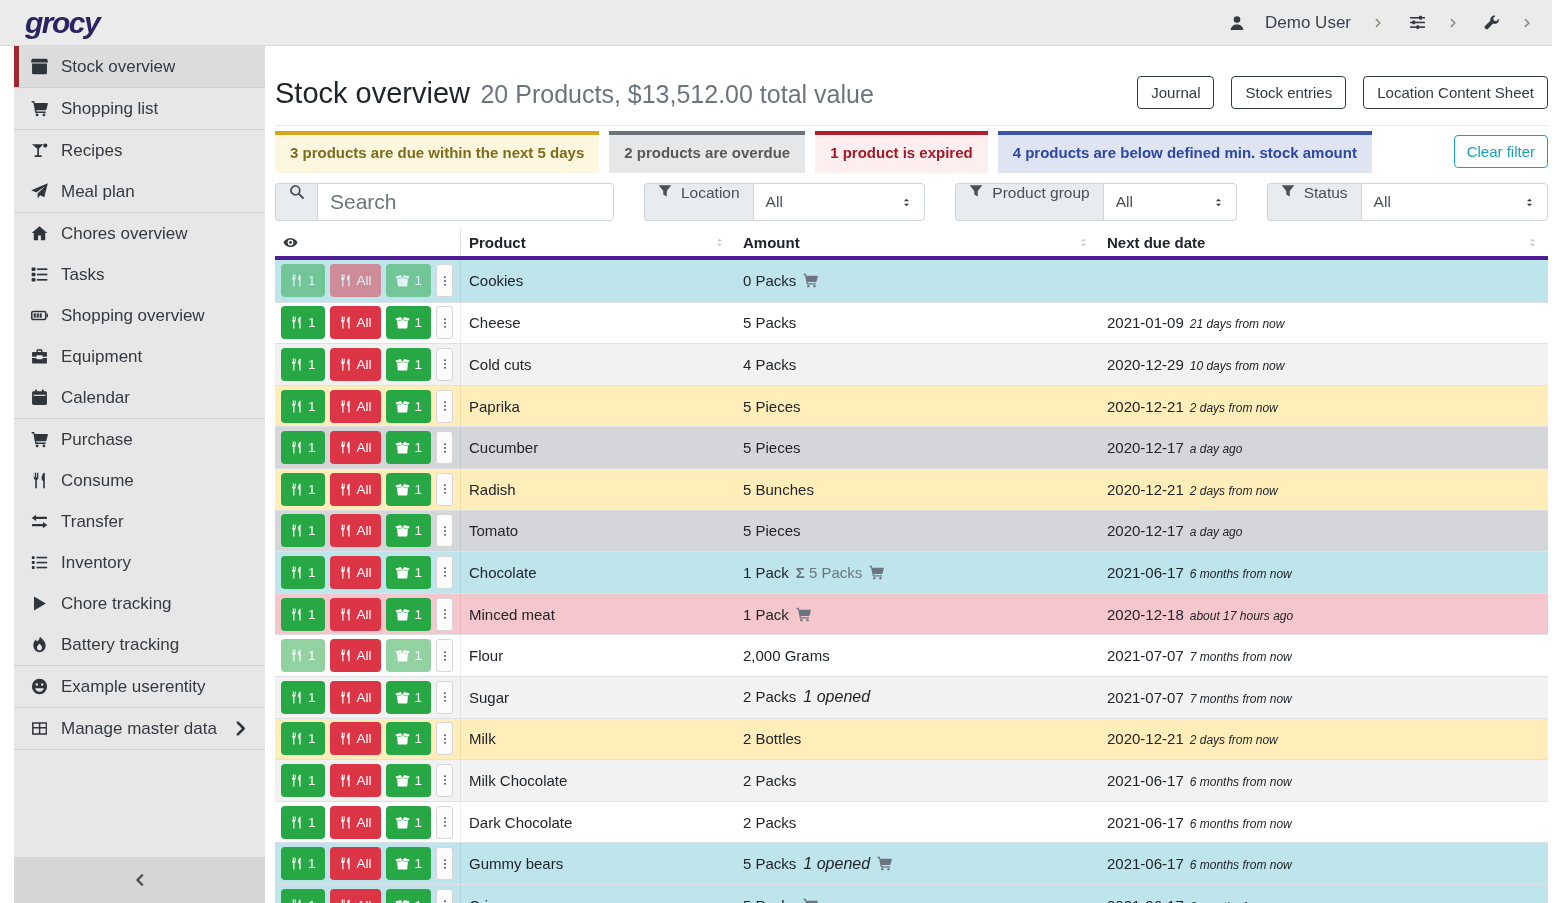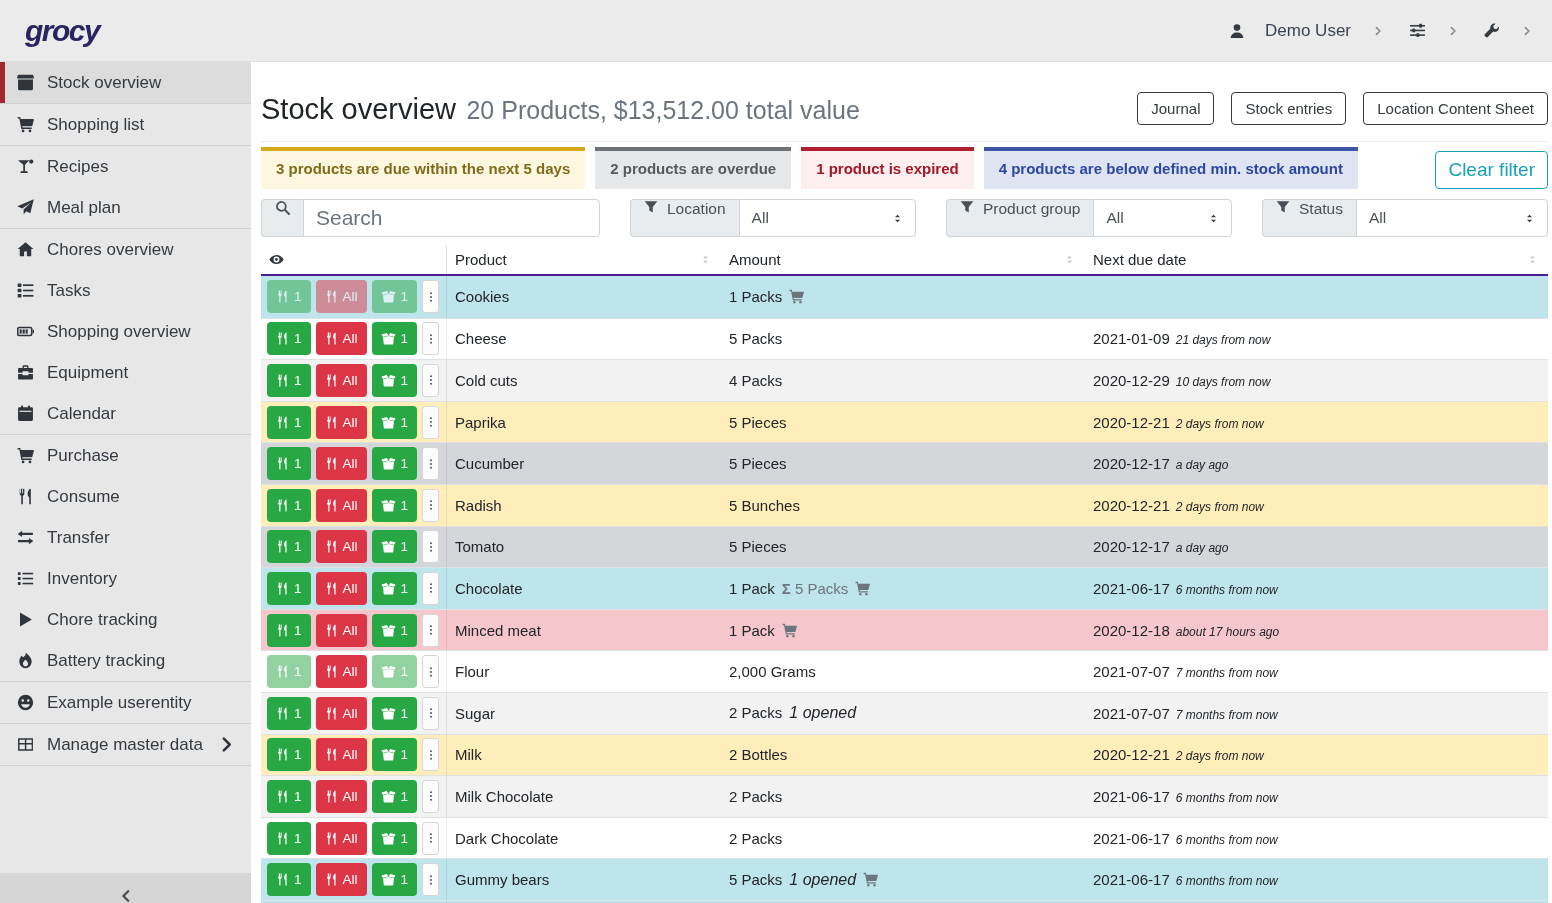--- a/index.html
+++ b/index.html
@@ -2,30 +2,30 @@
 <html style="--logo: #2a2560; --accent-red: #a2262e; --success: #28a745; --danger: #dc3545; --teal: #17a2b8; --row-info: #bee5eb; --row-warning: #ffeeba; --row-secondary: #d4d6d9; --row-danger: #f5c6cb; --row-stripe: #f2f2f2; --banner-warning-border: #d6a718; --banner-warning-bg: #fdf7e0; --banner-warning-text: #7e6c1c; --banner-secondary-border: #6d7277; --banner-secondary-bg: #e6e7e8; --banner-secondary-text: #56595d; --banner-danger-border: #b01f2e; --banner-danger-bg: #fdeef0; --banner-danger-text: #a31927; --banner-info-border: #3c55a5; --banner-info-bg: #dfe4f2; --banner-info-text: #2e47a1;"><head>
 <meta charset="utf-8">
 <style>
   * { box-sizing: border-box; margin: 0; padding: 0; }
   html, body { width: 1552px; height: 903px; overflow: hidden; }
   body { font-family: "Liberation Sans", sans-serif; background: #fff; color: #212529; }
   .icon { display: inline-flex; line-height: 0; flex: 0 0 auto; }
   .icon svg { width: 1em; height: 1em; }
 
   
-  .topbar { height: 62px; background: #ebebeb; border-bottom: 1px solid #dcdcdc;
+  .topbar { height: 46px; background: #ebebeb; border-bottom: 1px solid #dcdcdc;
             display: flex; align-items: center; justify-content: space-between; padding: 0 20px 0 25px; }
   .logo { font-size: 30px; font-weight: bold; letter-spacing: -1.5px; color: var(--logo); font-style: italic; }
   .topbar-menu { display: flex; align-items: center; gap: 26px; font-size: 17px; color: #3a4450; }
   .menu-item { display: flex; align-items: center; gap: 20px; cursor: pointer; }
   .menu-item .main-ic { font-size: 16px; color: #343a40; }
   .menu-chev { font-size: 10px; color: #8d8d85; margin-left: 2px; }
 
   
-  .shell { display: flex; height: 857px; }
+  .shell { display: flex; height: 857px; padding-left: 14px; }
   .sidebar { width: 251px; background: #e7e7e7; display: flex; flex-direction: column; justify-content: space-between; flex: 0 0 251px; }
   .side-item { height: 41px; display: flex; align-items: center; gap: 11px; padding: 0 14px; font-size: 17px; color: #343a40; cursor: pointer; }
   .side-item .icon { font-size: 17px; width: 22px; justify-content: center; color: #2f353b; }
   .side-item.active { background: #dcdcdc; border-left: 5px solid var(--accent-red); padding-left: 9px; }
   .side-divider { border-top: 1px solid #d1d1d1; }
   .side-chev { margin-left: auto; font-size: 12px; color: #6c757d; }
   .side-collapse { height: 46px; background: #d6d6d6; display: flex; align-items: center; justify-content: center; font-size: 14px; color: #4a4a4a; cursor: pointer; }
 
   
   .main { flex: 1; padding: 8px 4px 0 10px; overflow: hidden; }
@@ -37,38 +37,38 @@
   .btn-outline-dark { background: #fff; border: 1px solid #343a40; color: #343a40; border-radius: 4px;
                       padding: 7px 13px; font-size: 15px; cursor: pointer; font-family: inherit; }
 
   .banner-row { display: flex; gap: 10px; margin-top: 5px; align-items: flex-start; }
   .banner { border-top: 4px solid; padding: 9px 15px 10px; font-size: 15px; font-weight: bold; height: 42px; white-space: nowrap; }
   .banner.warning   { border-color: var(--banner-warning-border);   background: var(--banner-warning-bg);   color: var(--banner-warning-text); }
   .banner.secondary { border-color: var(--banner-secondary-border); background: var(--banner-secondary-bg); color: var(--banner-secondary-text); }
   .banner.danger    { border-color: var(--banner-danger-border);    background: var(--banner-danger-bg);    color: var(--banner-danger-text); }
   .banner.info      { border-color: var(--banner-info-border);      background: var(--banner-info-bg);      color: var(--banner-info-text); }
   .clear-filter { margin-left: auto; margin-top: 4px; background: #fff; border: 1px solid var(--teal); color: var(--teal);
-                  border-radius: 4px; padding: 7px 12px; font-size: 19px; cursor: pointer; font-family: inherit; }
+                  border-radius: 4px; padding: 7px 12px; font-size: 15px; cursor: pointer; font-family: inherit; }
 
   .filter-row { display: flex; gap: 30px; margin-top: 10px; }
   .input-group { flex: 1; display: flex; height: 38px; }
   .ig-prepend { background: #e9ecef; border: 1px solid #ced4da; border-right: 0; border-radius: 4px 0 0 4px;
                 display: flex; align-items: flex-start; gap: 9px; padding: 0 13px; color: #495057; font-size: 15.5px; white-space: nowrap; }
   .ig-prepend .icon { font-size: 14px; color: #495057; }
   .search-input { flex: 1; border: 1px solid #ced4da; border-radius: 0 4px 4px 0; padding: 0 12px; font-size: 21px;
                   color: #495057; outline: none; font-family: inherit; background: #fff; min-width: 0; }
   .search-input::placeholder { color: #6c757d; opacity: 1; }
   .select-box { flex: 1; background: #fff; border: 1px solid #ced4da; border-radius: 0 4px 4px 0;
                 display: flex; align-items: center; justify-content: space-between; padding: 0 12px; font-size: 15.5px; color: #495057; cursor: pointer; min-width: 0; }
   .select-box .icon { font-size: 11px; color: #343a40; }
 
   
   .stock-table { margin-top: 8px; font-size: 15px; }
   .thead { display: grid; grid-template-columns: 186px 274px 364px 1fr; height: 31px; align-items: center;
-           font-weight: normal; color: #212529; border-bottom: 2px solid #4c1d95; }
+           font-weight: bold; color: #212529; border-bottom: 4px solid #4c1d95; }
   .th { display: flex; align-items: center; justify-content: space-between; padding: 0 10px 0 8px; height: 100%; }
   .th-first { border-right: 1px solid #dee2e6; }
   .eye { font-size: 15px; color: #343a40; }
   .sort-ic { font-size: 11px; color: #c9c9c9; }
 
   .trow { display: grid; grid-template-columns: 186px 274px 364px 1fr; height: 41.6px; border-top: 1px solid #dee2e6; align-items: center; }
   .trow:first-child { border-top: 0; }
   .bg-info      { background: var(--row-info); }
   .bg-warning   { background: var(--row-warning); }
   .bg-secondary { background: var(--row-secondary); }
@@ -496,21 +496,21 @@
                   <svg viewBox="0 0 16 16" fill="currentColor">
                     <circle cx="8" cy="3" r="1.4"></circle>
                     <circle cx="8" cy="8" r="1.4"></circle>
                     <circle cx="8" cy="13" r="1.4"></circle>
                   </svg>
                 </span>
               </button>
             </div>
             <div class="cell-product"><span>Cookies</span></div>
             <div class="cell-amount">
-              <span>1 Packs</span>
+              <span>0 Packs</span>
               <span class="icon cart-ic">
                 <svg viewBox="0 0 16 16" fill="currentColor">
                   <path d="M.6.9h2.4l.5 2h11.9a.5.5 0 0 1 .5.6l-1.5 5.6a.7.7 0 0 1-.7.5H4.9l.3 1.3h8.6v1.4H4.1L2.2 2.3H.6z"></path>
                   <circle cx="5.7" cy="14" r="1.3"></circle>
                   <circle cx="12.2" cy="14" r="1.3"></circle>
                 </svg>
               </span>
             </div>
             <div class="cell-due"></div>
           </div>

